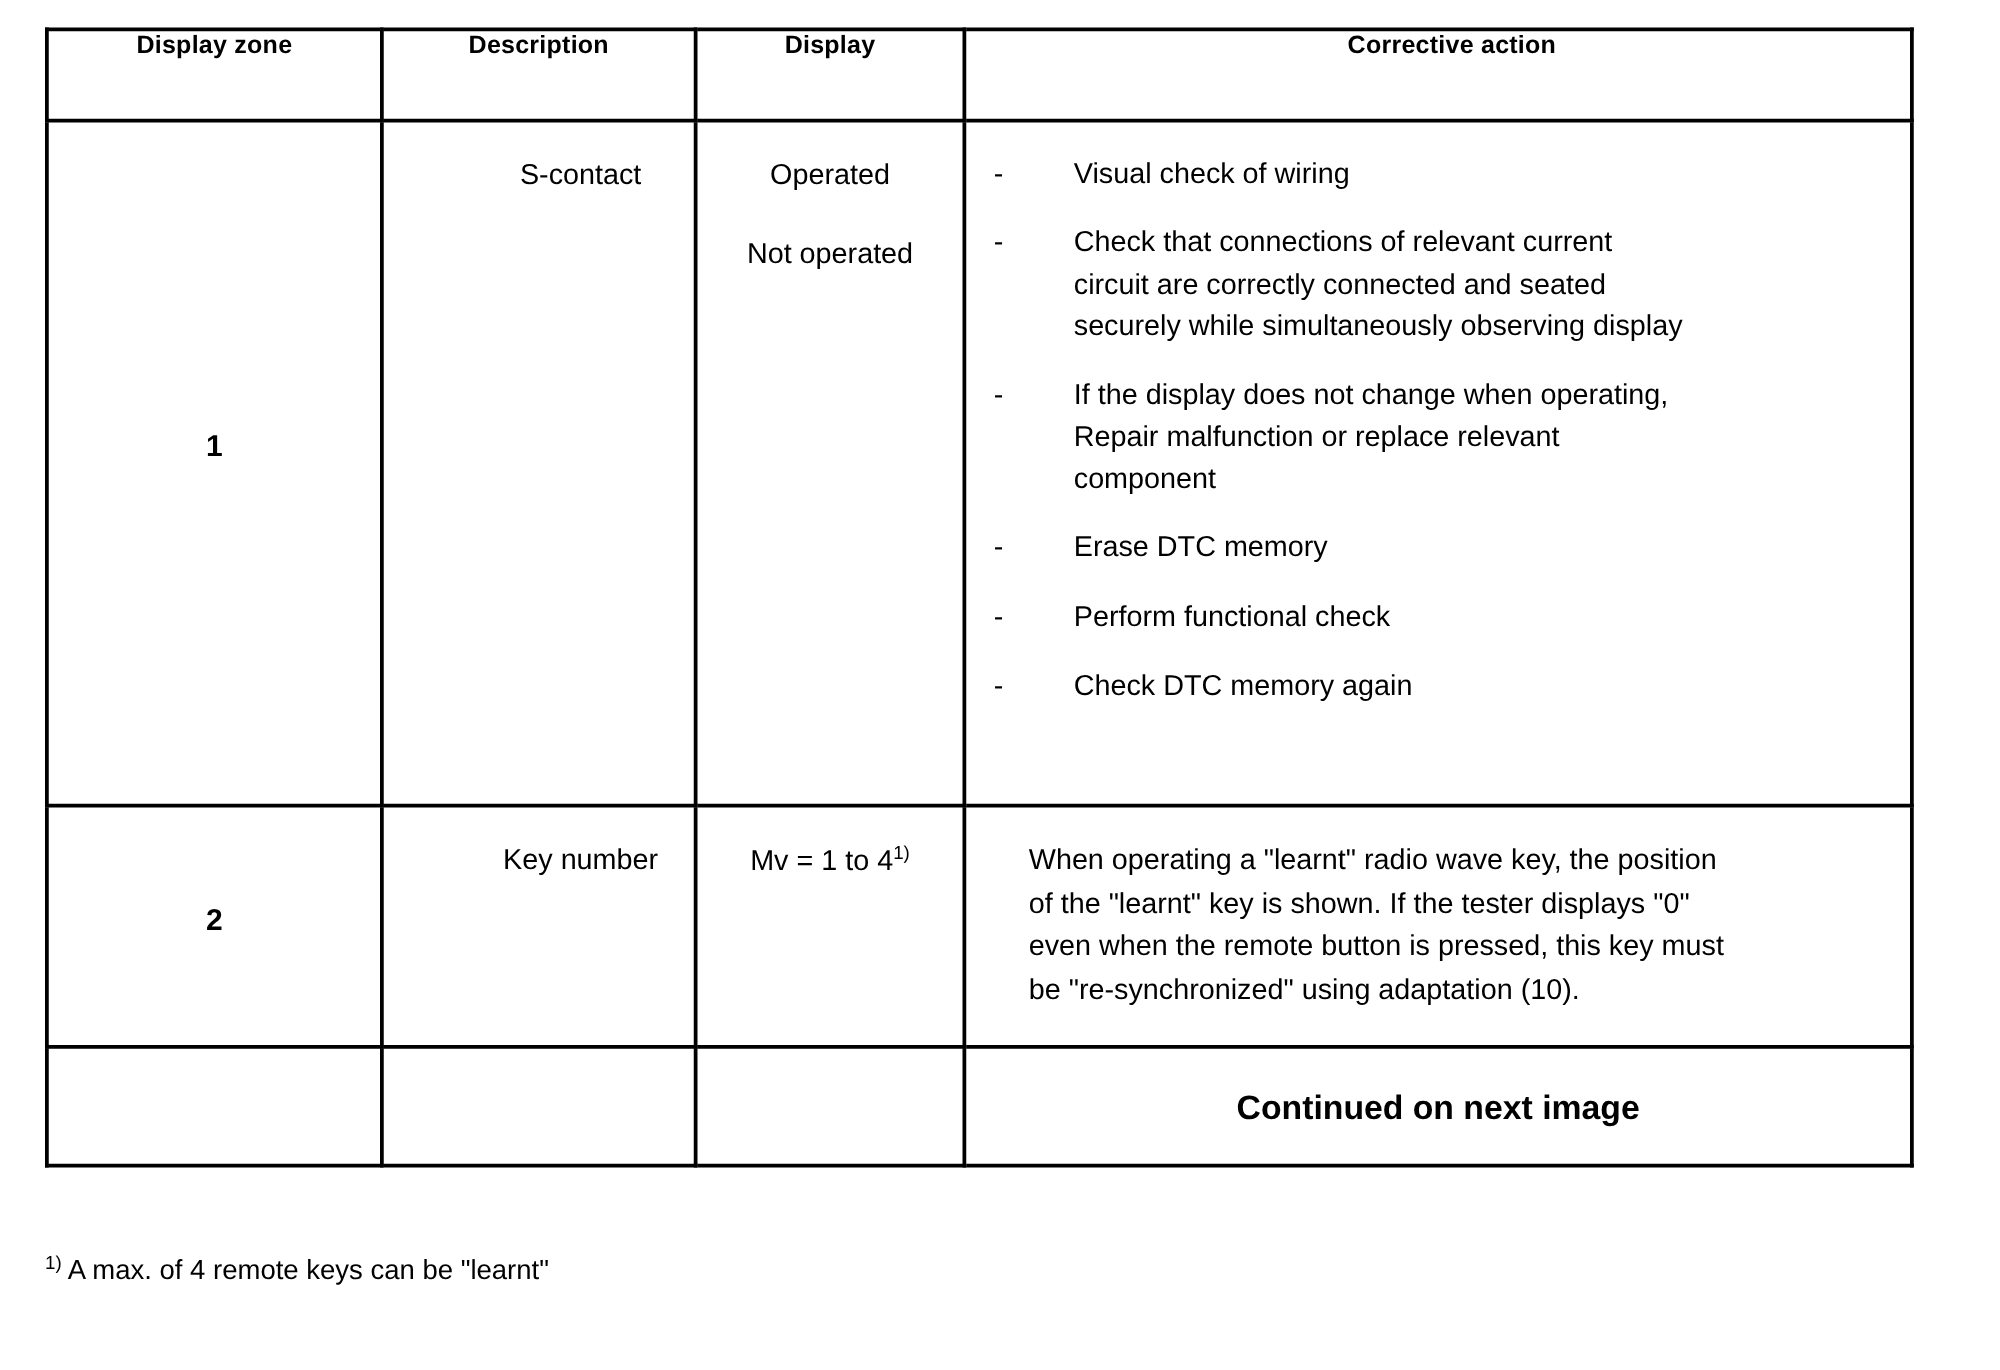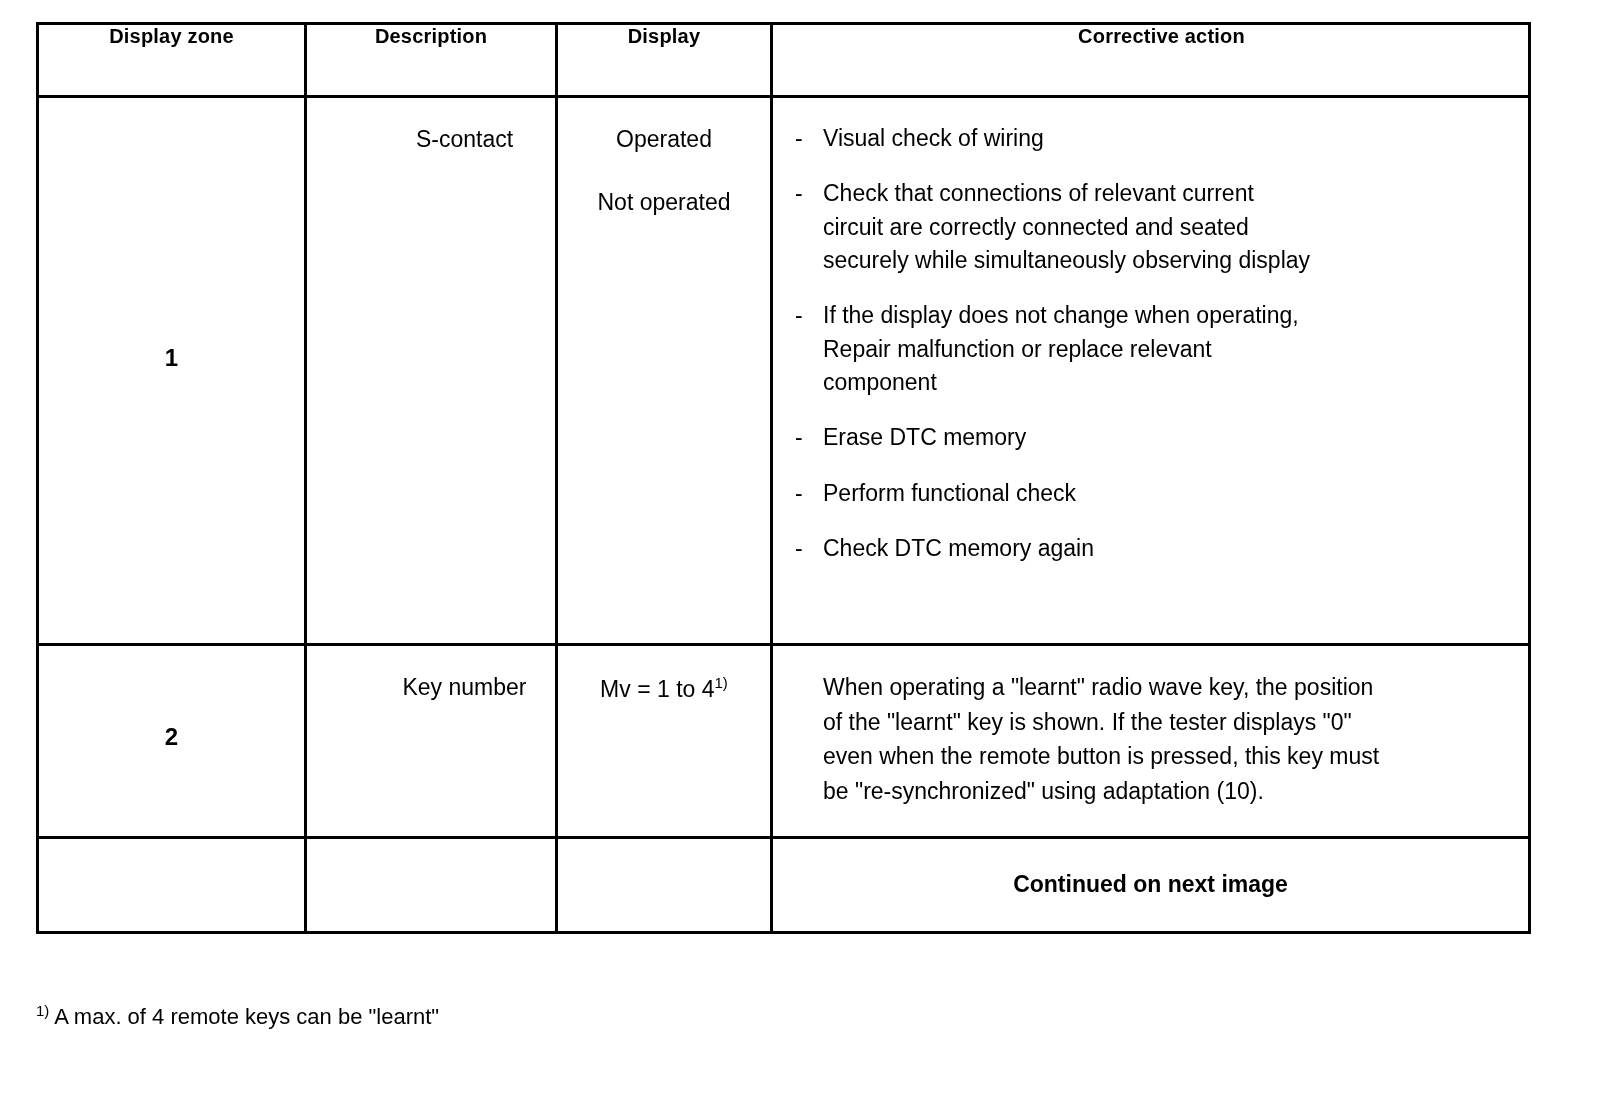--- a/index.html
+++ b/index.html
@@ -120,35 +120,36 @@
     font-size: 23px;
     line-height: 1.45;
     margin-bottom: 22px;
   }
   .corr-item .dash {
     width: 28px;
     flex: 0 0 28px;
   }
   .corr-item .body {
     flex: 1 1 auto;
+    margin-left: 36px;
   }
   .corr-item .body .ln {
     display: block;
   }
 
   .corr-para {
     padding: 24px 24px 10px 50px;
     font-size: 23px;
     line-height: 1.5;
   }
   .corr-para .ln { display: block; }
 
   .cell-empty { height: 92px; }
   .continued {
-    font-size: 23px;
+    font-size: 27px;
     font-weight: bold;
     text-align: center;
     display: block;
     padding-top: 32px;
   }
 
   .footnote {
     position: absolute;
     left: 36px;
     top: 1002px;

